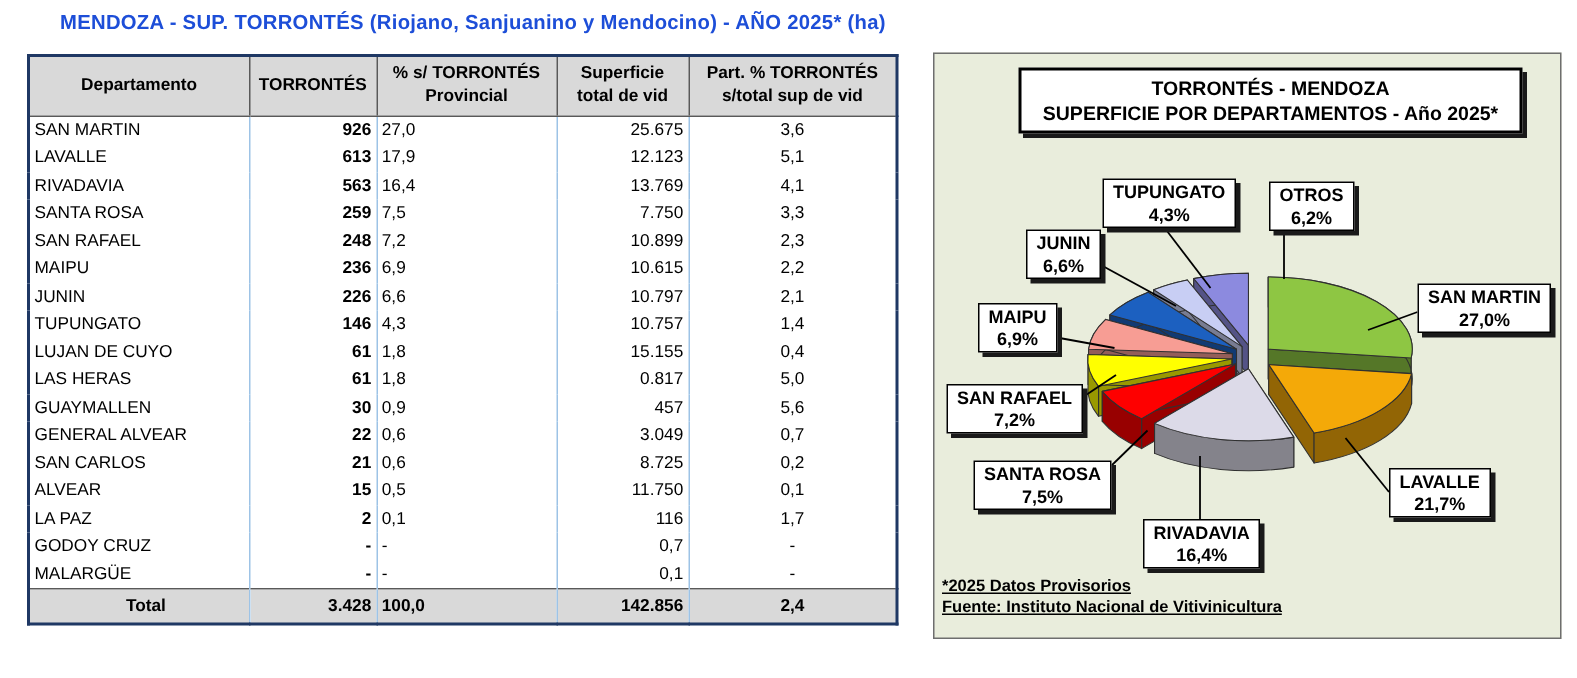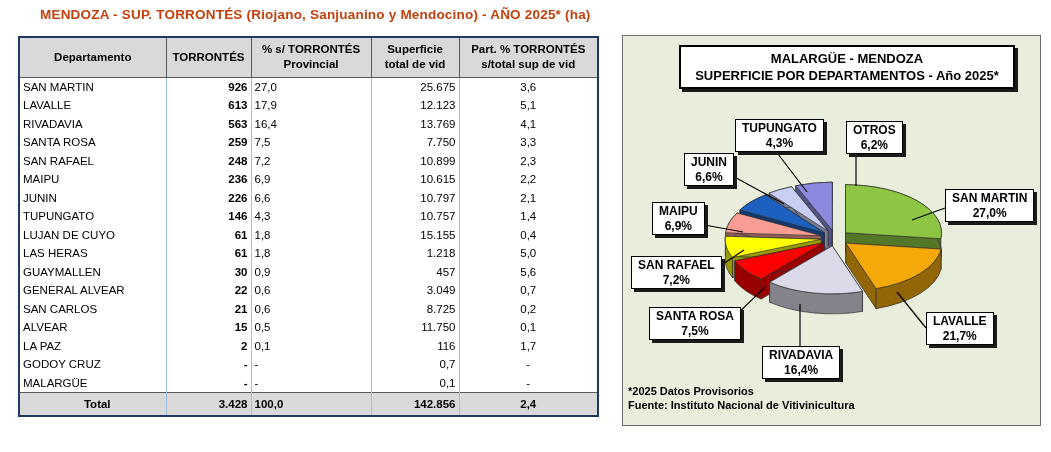--- a/index.html
+++ b/index.html
@@ -2,21 +2,21 @@
 <html><head>
 <meta charset="utf-8">
 <style>
   * { margin:0; padding:0; box-sizing:border-box; }
   html,body { width:1051px; height:452px; background:#ffffff; overflow:hidden;
               font-family:"Liberation Sans", sans-serif; color:#000; }
   .stage { position:relative; width:1051px; height:452px; }
 
   
   .main-title { position:absolute; left:40px; top:7px; font-size:13.5px; font-weight:bold;
-                color:#c2410c; letter-spacing:0.2px; }
+                color:#1d4ed8; letter-spacing:0.2px; }
 
   .table-wrap { position:absolute; left:18px; top:36px; }
   table.data { border-collapse:collapse; table-layout:fixed; border:2px solid #1f3864;
                font-size:11.5px; }
   table.data th { background:#d9d9d9; font-weight:bold; text-align:center; vertical-align:middle;
                   height:40px; line-height:1.3; white-space:pre-line; font-size:11.5px;
                   border-left:1px solid #595959; border-bottom:1px solid #595959; padding:0 2px; }
   table.data th:first-child { border-left:none; }
   table.data td { height:18.5px; line-height:18.5px; padding:0 3px; border-left:1px solid #9dc3e6;
                   white-space:nowrap; overflow:hidden; }
@@ -37,21 +37,21 @@
                  background:#e9eddc; border:1px solid #6e6e6e; }
   .chart-title-box { position:absolute; left:56px; top:9px; width:336px; background:#fff;
                      border:2px solid #000; box-shadow:3px 3px 0 #1a1a1a; text-align:center;
                      font-weight:bold; font-size:13px; line-height:17px; padding:3px 2px;
                      z-index:3; }
   .pie-svg { position:absolute; left:0; top:0; z-index:1; }
   .callout { position:absolute; background:#fff; border:1.5px solid #000;
              box-shadow:3px 3px 0 #1a1a1a; font-weight:bold; font-size:12px; line-height:14.5px;
              text-align:center; padding:1px 6px; white-space:nowrap; z-index:2; }
   .chart-footnotes { position:absolute; left:5px; top:349px; font-size:11px; font-weight:bold;
-                     line-height:13.5px; z-index:2; }
+                     line-height:13.5px; z-index:2;text-decoration:underline; }
 </style>
 </head>
 <body>
 
 <div class="stage">
 
   <div class="main-title">MENDOZA - SUP. TORRONTÉS (Riojano, Sanjuanino y Mendocino) - AÑO 2025* (ha)</div>
 
   <div class="table-wrap">
     <table class="data">
@@ -135,21 +135,21 @@
             <td class="c0">LUJAN DE CUYO</td>
             <td class="c1">61</td>
             <td class="c2">1,8</td>
             <td class="c3">15.155</td>
             <td class="c4">0,4</td>
           </tr>
           <tr>
             <td class="c0">LAS HERAS</td>
             <td class="c1">61</td>
             <td class="c2">1,8</td>
-            <td class="c3">1.218</td>
+            <td class="c3">0.817</td>
             <td class="c4">5,0</td>
           </tr>
           <tr>
             <td class="c0">GUAYMALLEN</td>
             <td class="c1">30</td>
             <td class="c2">0,9</td>
             <td class="c3">457</td>
             <td class="c4">5,6</td>
           </tr>
           <tr>
@@ -251,21 +251,21 @@
         <line x1="303" y1="292" x2="274" y2="256" stroke="#000" stroke-width="1.2"></line>
         <line x1="177" y1="310" x2="177" y2="268" stroke="#000" stroke-width="1.2"></line>
         <line x1="105" y1="287" x2="142" y2="251" stroke="#000" stroke-width="1.2"></line>
         <line x1="85" y1="238" x2="121" y2="214" stroke="#000" stroke-width="1.2"></line>
         <line x1="76" y1="188" x2="120" y2="196" stroke="#000" stroke-width="1.2"></line>
         <line x1="106" y1="138" x2="161" y2="168" stroke="#000" stroke-width="1.2"></line>
         <line x1="155" y1="118" x2="184" y2="156" stroke="#000" stroke-width="1.2"></line>
         <line x1="233" y1="120" x2="233" y2="150" stroke="#000" stroke-width="1.2"></line>
       </svg>
     <div class="chart-title-box">
-      <div>MALARGÜE - MENDOZA</div>
+      <div>TORRONTÉS - MENDOZA</div>
       <div>SUPERFICIE POR DEPARTAMENTOS - Año 2025*</div>
     </div>
     <div class="chart-footnotes">
       <div>*2025 Datos Provisorios</div>
       <div>Fuente: Instituto Nacional de Vitivinicultura</div>
     </div>
   <div class="callout" style="left: 322px; top: 153px;">
         <div>SAN MARTIN</div>
         <div>27,0%</div>
       </div>

